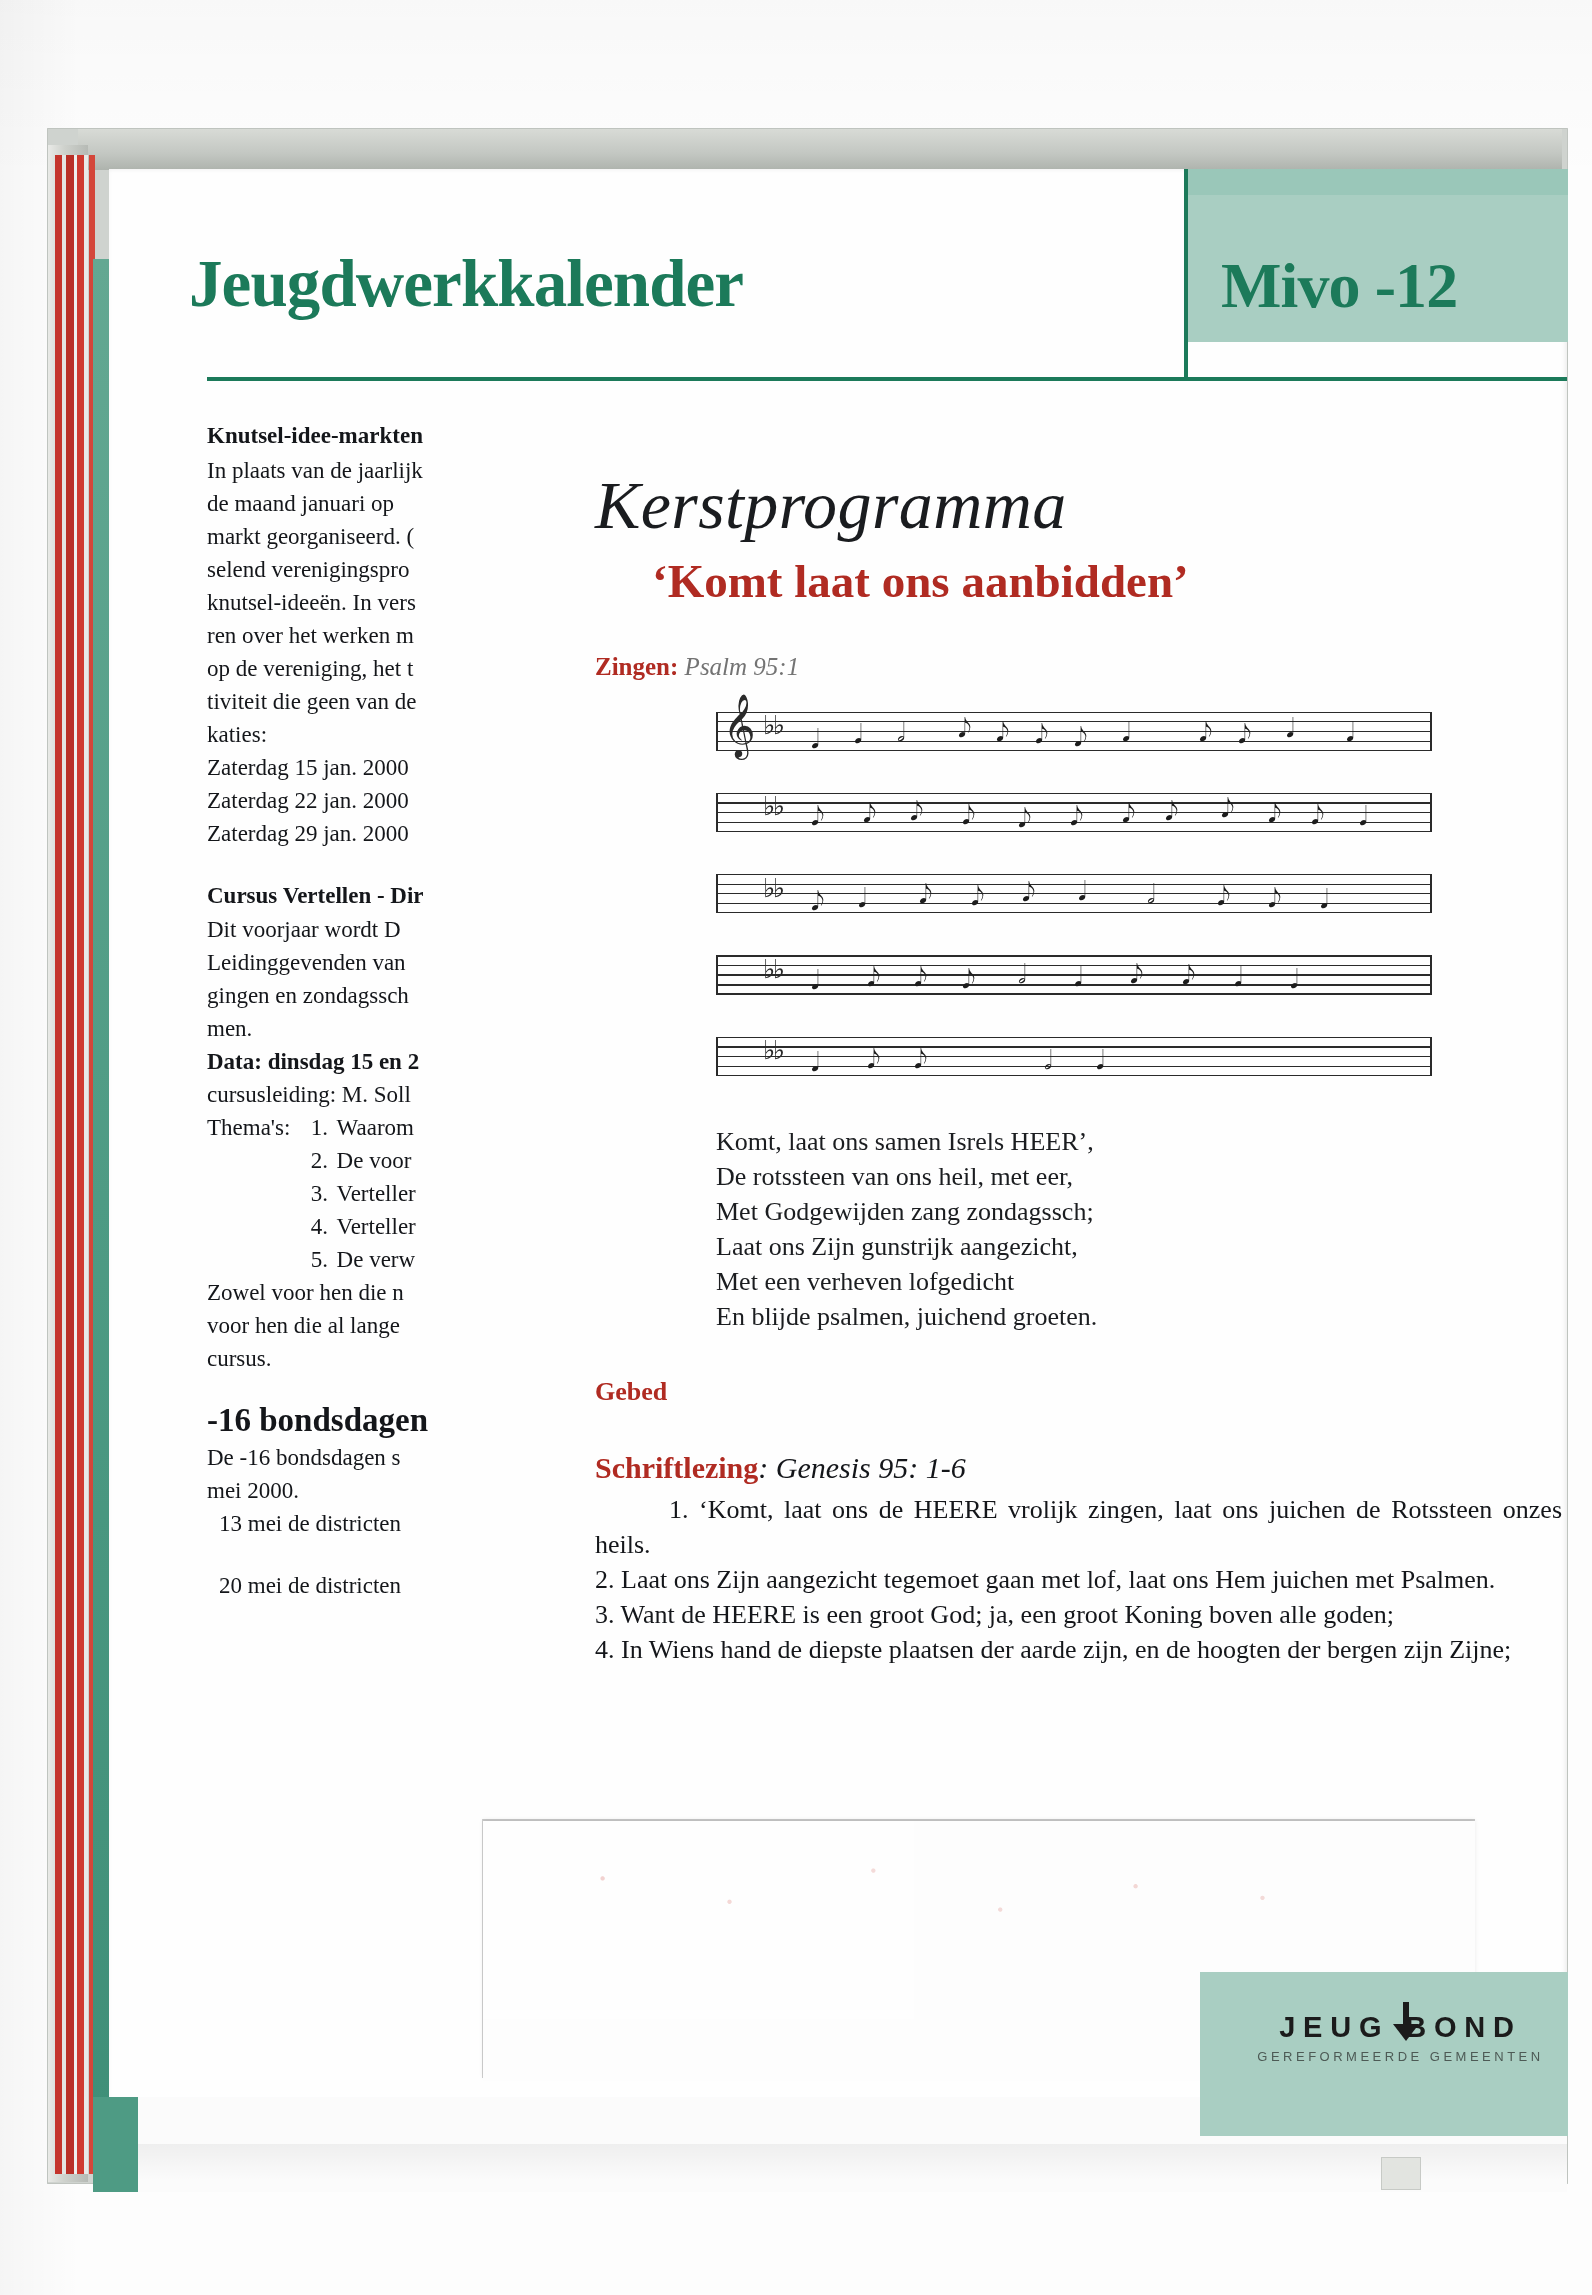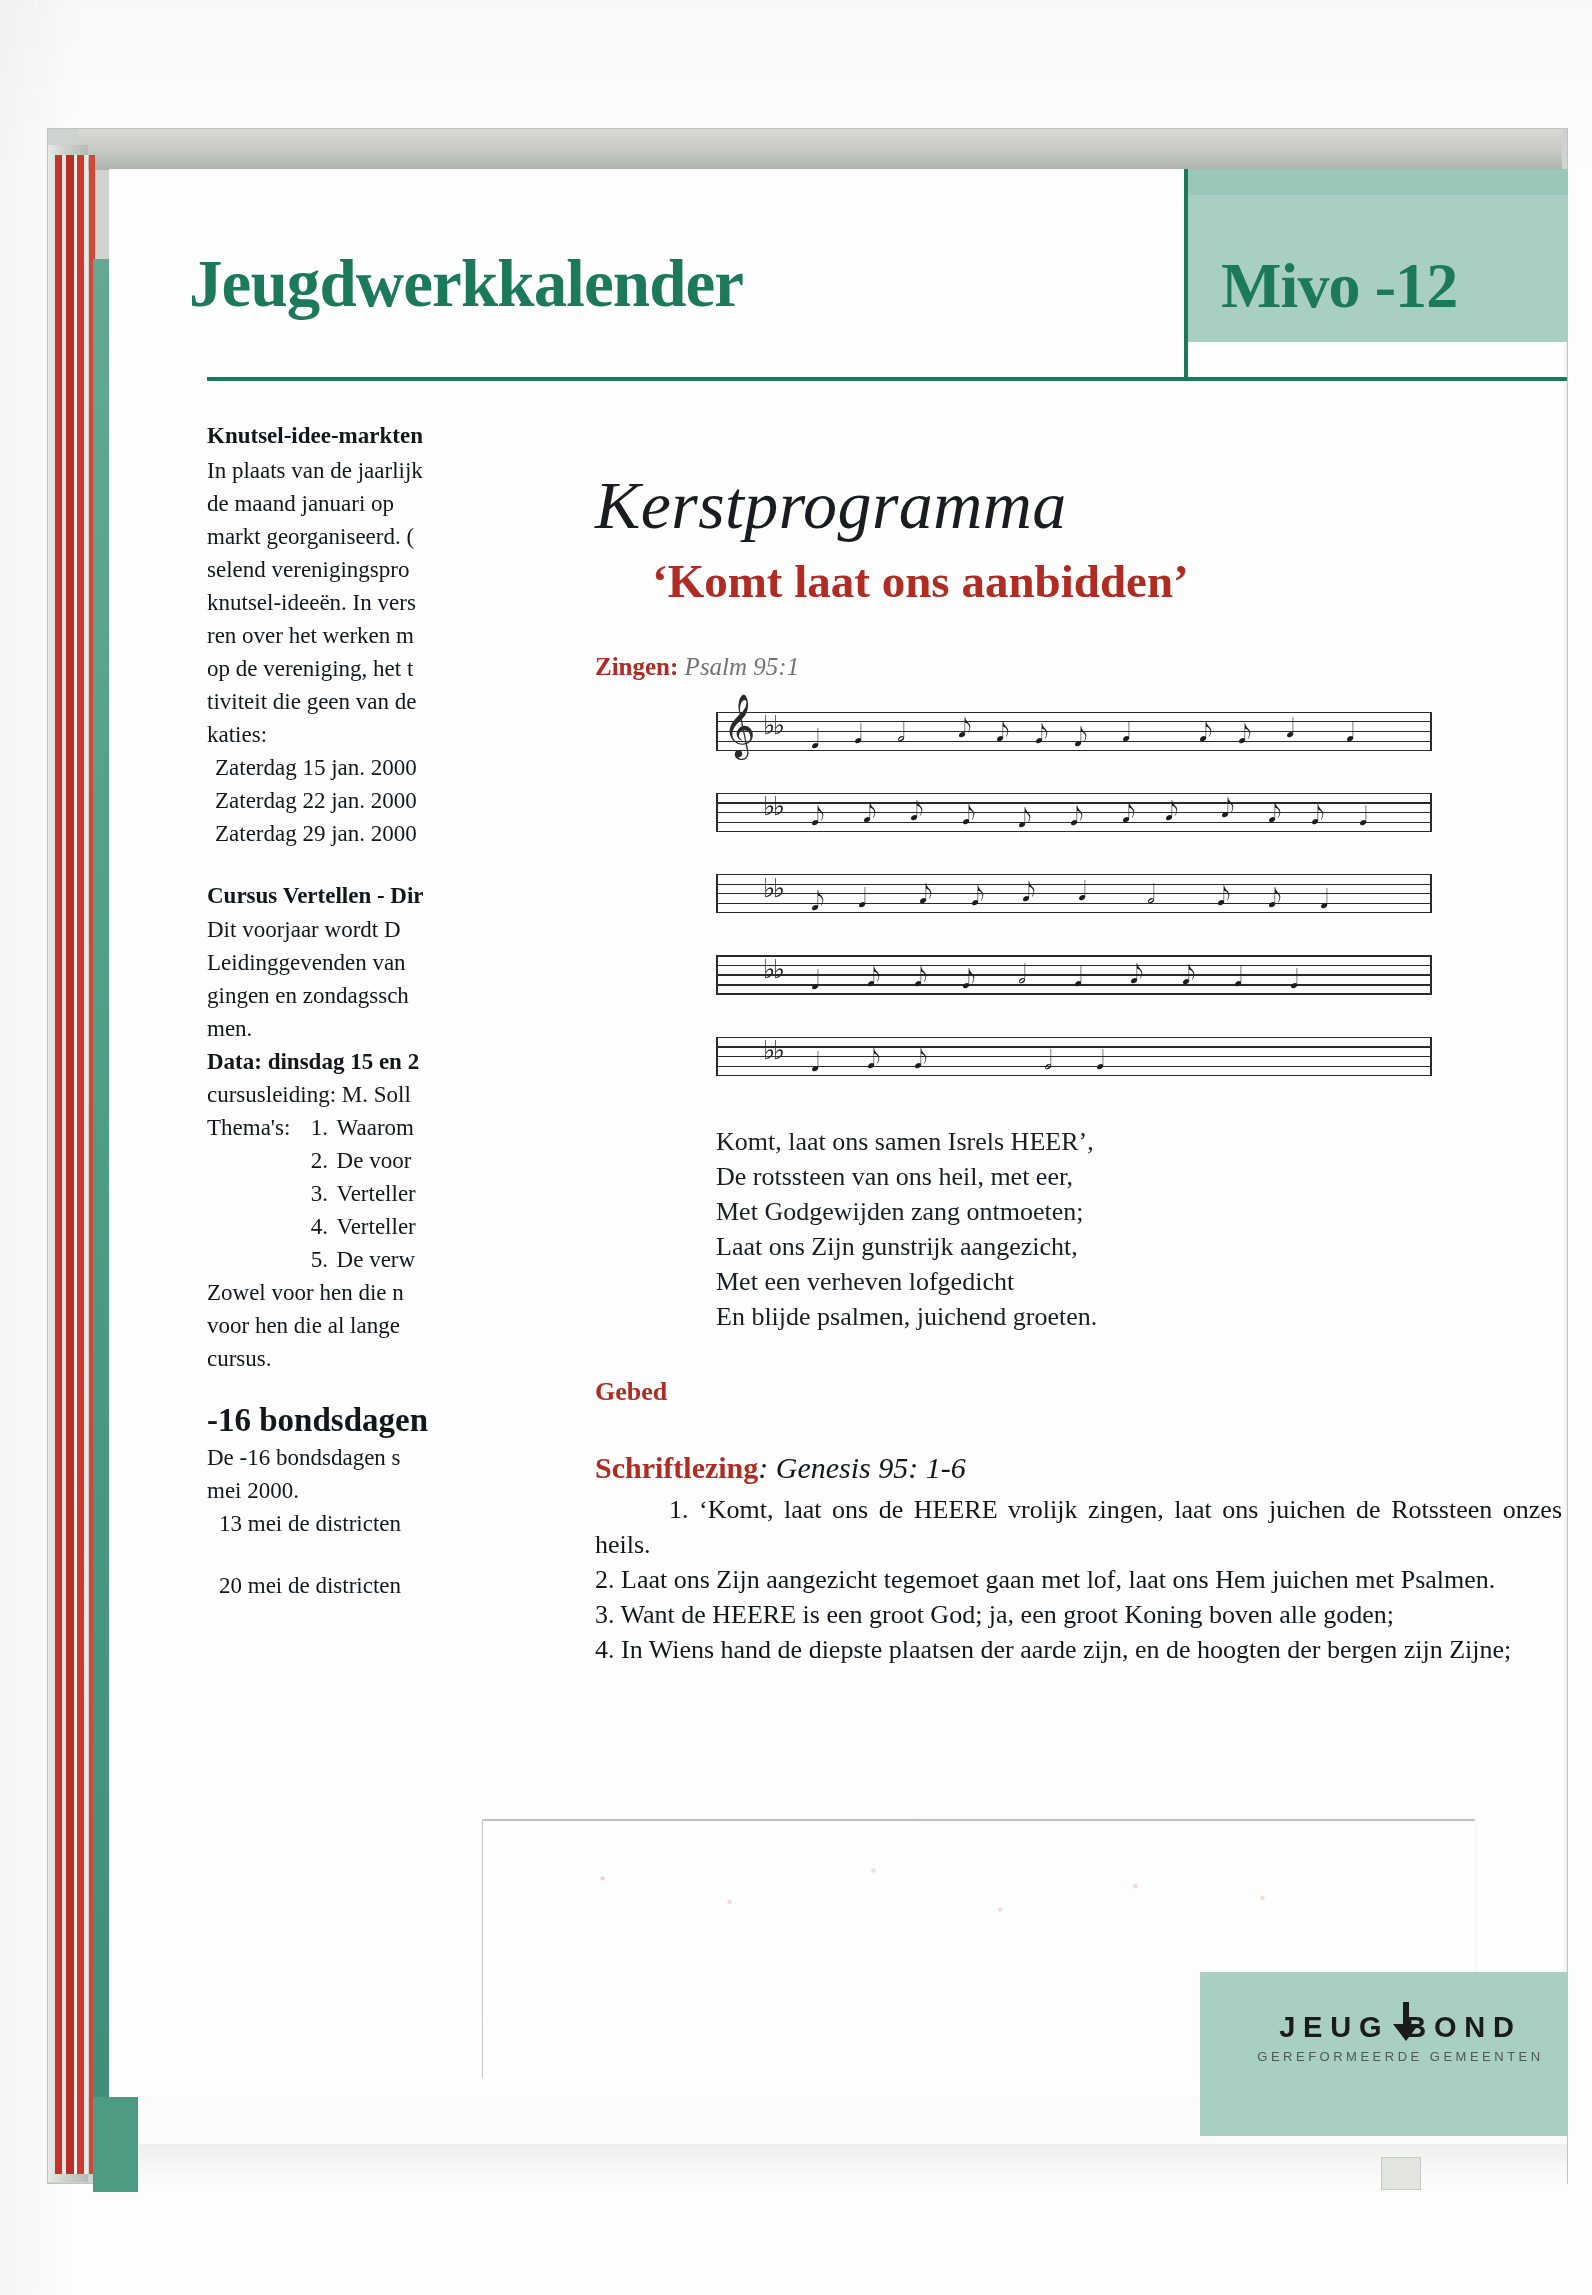--- a/index.html
+++ b/index.html
@@ -181,21 +181,21 @@
   .col-left p {
     margin: 0;
     text-align: justify;
   }
   .col-left .spacer { height: 29px; }
   .col-left .bigheading {
     font-size: 33px;
     font-weight: bold;
     margin: 0 0 3.5px 0;
   }
-  .col-left .indent-list div { white-space: nowrap; margin-left: 8px; }
+  .col-left .indent-list div { white-space: nowrap; }
   .col-left .theme-row { display: flex; }
   .col-left .theme-row .lbl { width: 83px; flex: none; }
   .col-left .theme-row .num { width: 38px; flex: none; text-align: right; padding-right: 8.6px;}
 
   
   .occluder-sheet {
     position: absolute;
     left: 483px;
     top: 1821px;
     width: 992px;
@@ -669,21 +669,21 @@
       <span class="note" style="left:151px;top:21px">𝅘𝅥𝅮</span>
       <span class="note" style="left:198px;top:21px">𝅘𝅥𝅮</span>
       <span class="note" style="left:328px;top:22.4px">𝅗𝅥</span>
       <span class="note" style="left:380px;top:22.4px">𝅘𝅥</span>
     </div>
   </div>
 
   <div class="lyrics">
     <div>Komt, laat ons samen Isrels HEER’,</div>
     <div>De rotssteen van ons heil, met eer,</div>
-    <div>Met Godgewijden zang ontmoeten;</div>
+    <div>Met Godgewijden zang zondagssch;</div>
     <div>Laat ons Zijn gunstrijk aangezicht,</div>
     <div>Met een verheven lofgedicht</div>
     <div>En blijde psalmen, juichend groeten.</div>
   </div>
 
   <div class="section-label">Gebed</div>
 
   <div class="schrift">
     <span class="lbl">Schriftlezing</span><span class="ref">: Genesis 95: 1-6</span>
   </div>

